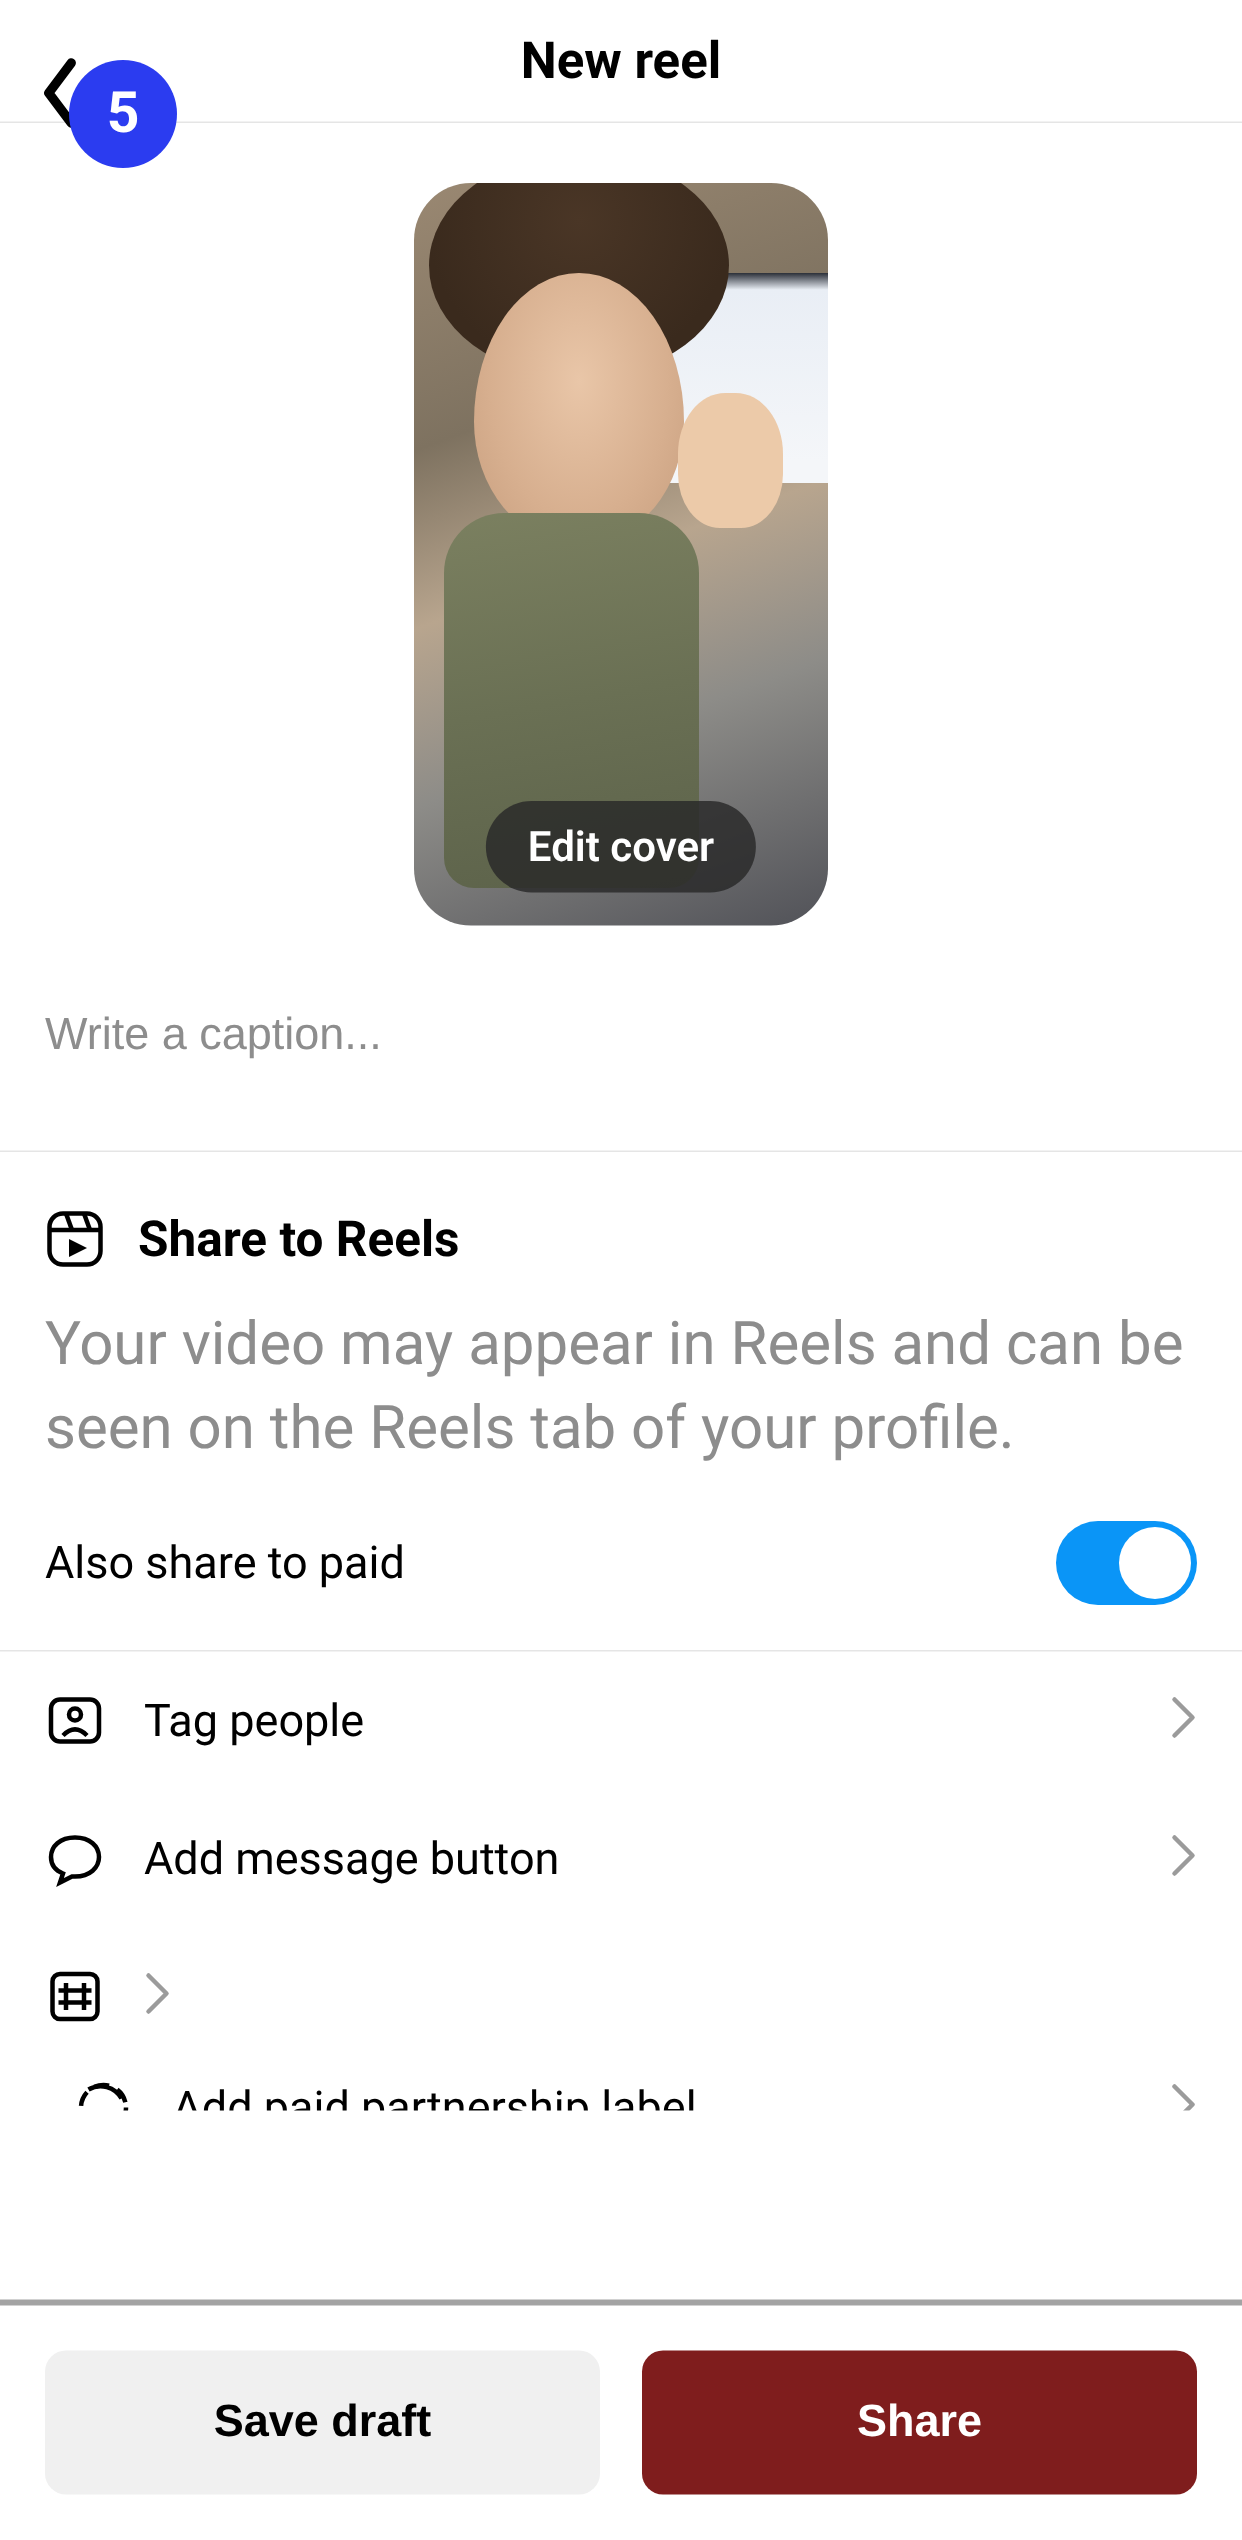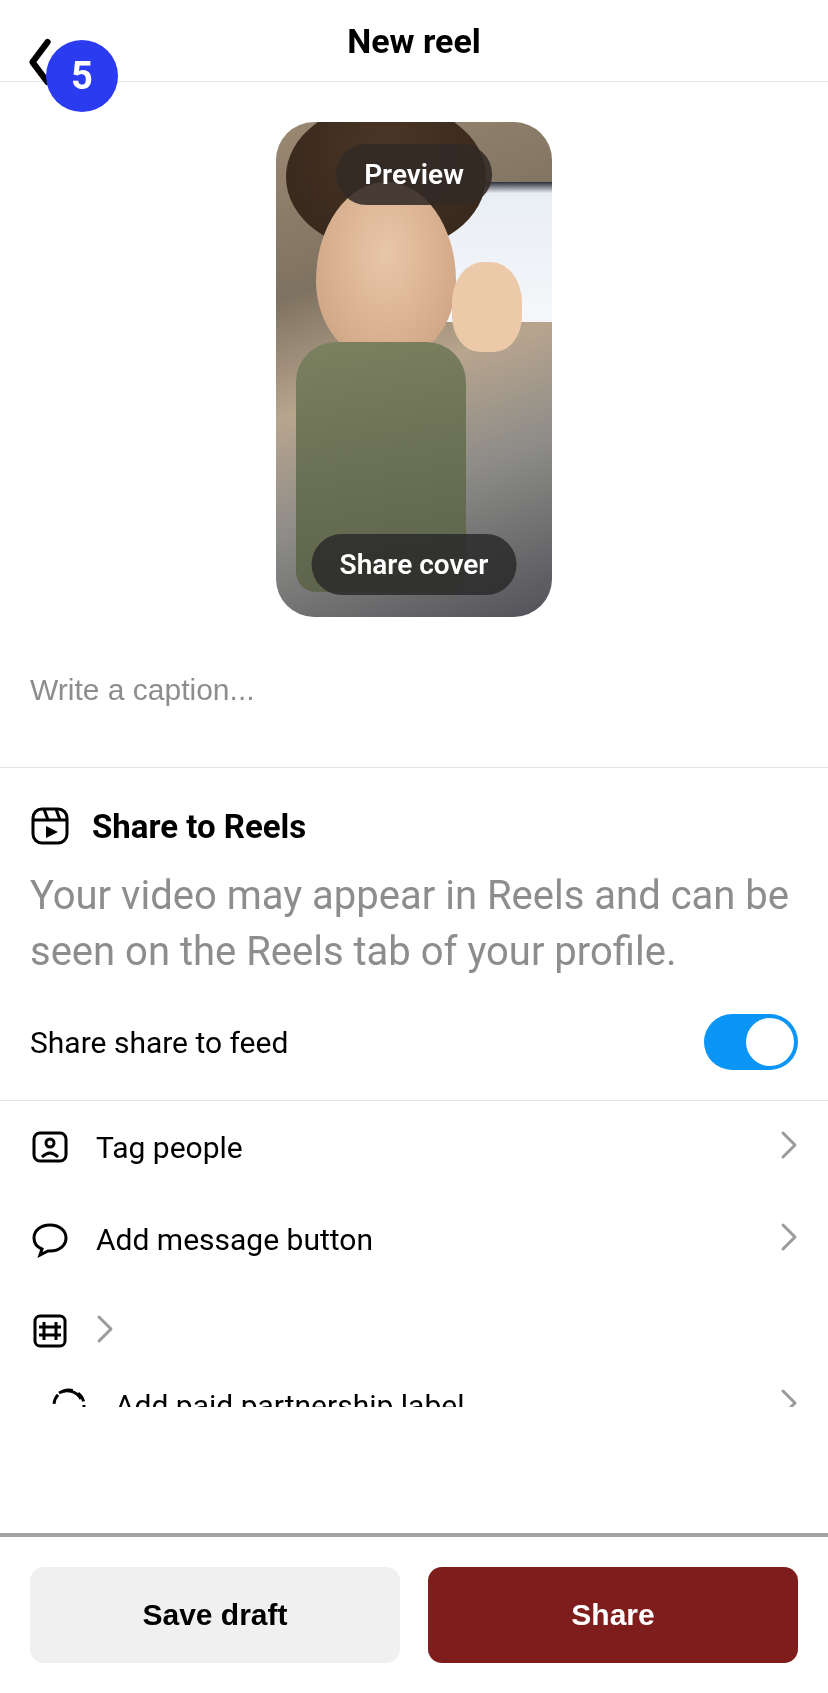--- a/index.html
+++ b/index.html
@@ -251,22 +251,21 @@
 
 <div class="step-badge">5</div>
 
 <div class="cover-wrap">
   <div class="cover">
     <div class="monitor"></div>
     <div class="hair"></div>
     <div class="face"></div>
     <div class="torso"></div>
     <div class="hand"></div>
-    <div class="pill preview">Preview</div>
-    <div class="pill editcover">Share cover</div>
+    <div class="pill editcover">Edit cover</div>
   </div>
 </div>
 
 <div class="caption-area">
   <input class="caption-input" type="text" placeholder="Write a caption..." style="">
 </div>
 
 <div class="divider"></div>
 
 <div class="section">
@@ -277,21 +276,21 @@
         <line x1="3" y1="14" x2="37" y2="14" stroke="#000" stroke-width="3"></line>
         <line x1="14" y1="3" x2="18" y2="14" stroke="#000" stroke-width="3"></line>
         <line x1="26" y1="3" x2="30" y2="14" stroke="#000" stroke-width="3"></line>
         <polygon points="16,20 16,32 28,26" fill="#000"></polygon>
       </svg>
     </div>
     <div class="label">Share to Reels</div>
   </div>
   <div class="desc">Your video may appear in Reels and can be seen on the Reels tab of your profile.</div>
   <div class="share-feed-row">
-    <div class="label">Share share to feed</div>
+    <div class="label">Also share to paid</div>
     <div class="toggle">
       <div class="knob"></div>
     </div>
   </div>
 </div>
 
 <div class="divider"></div>
 
 <div class="options">
 

